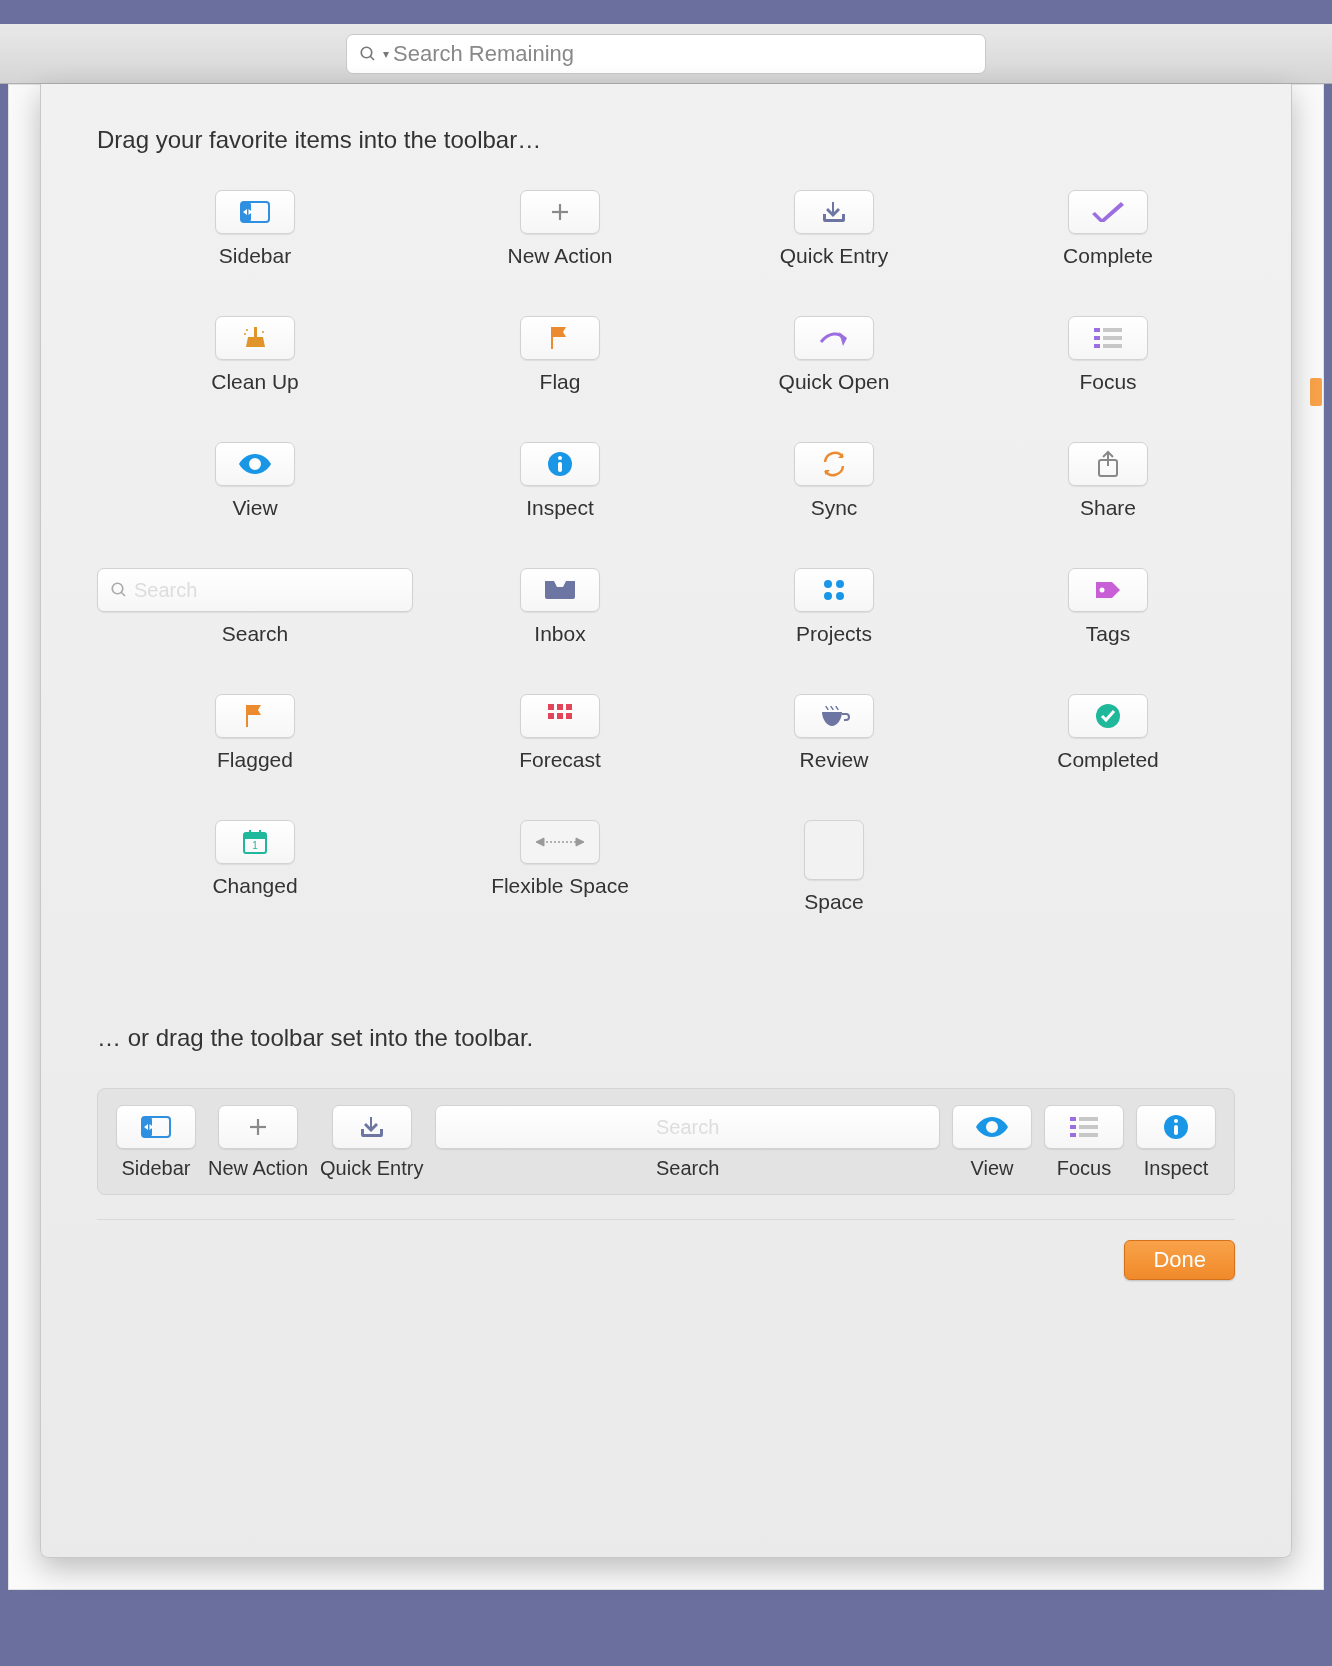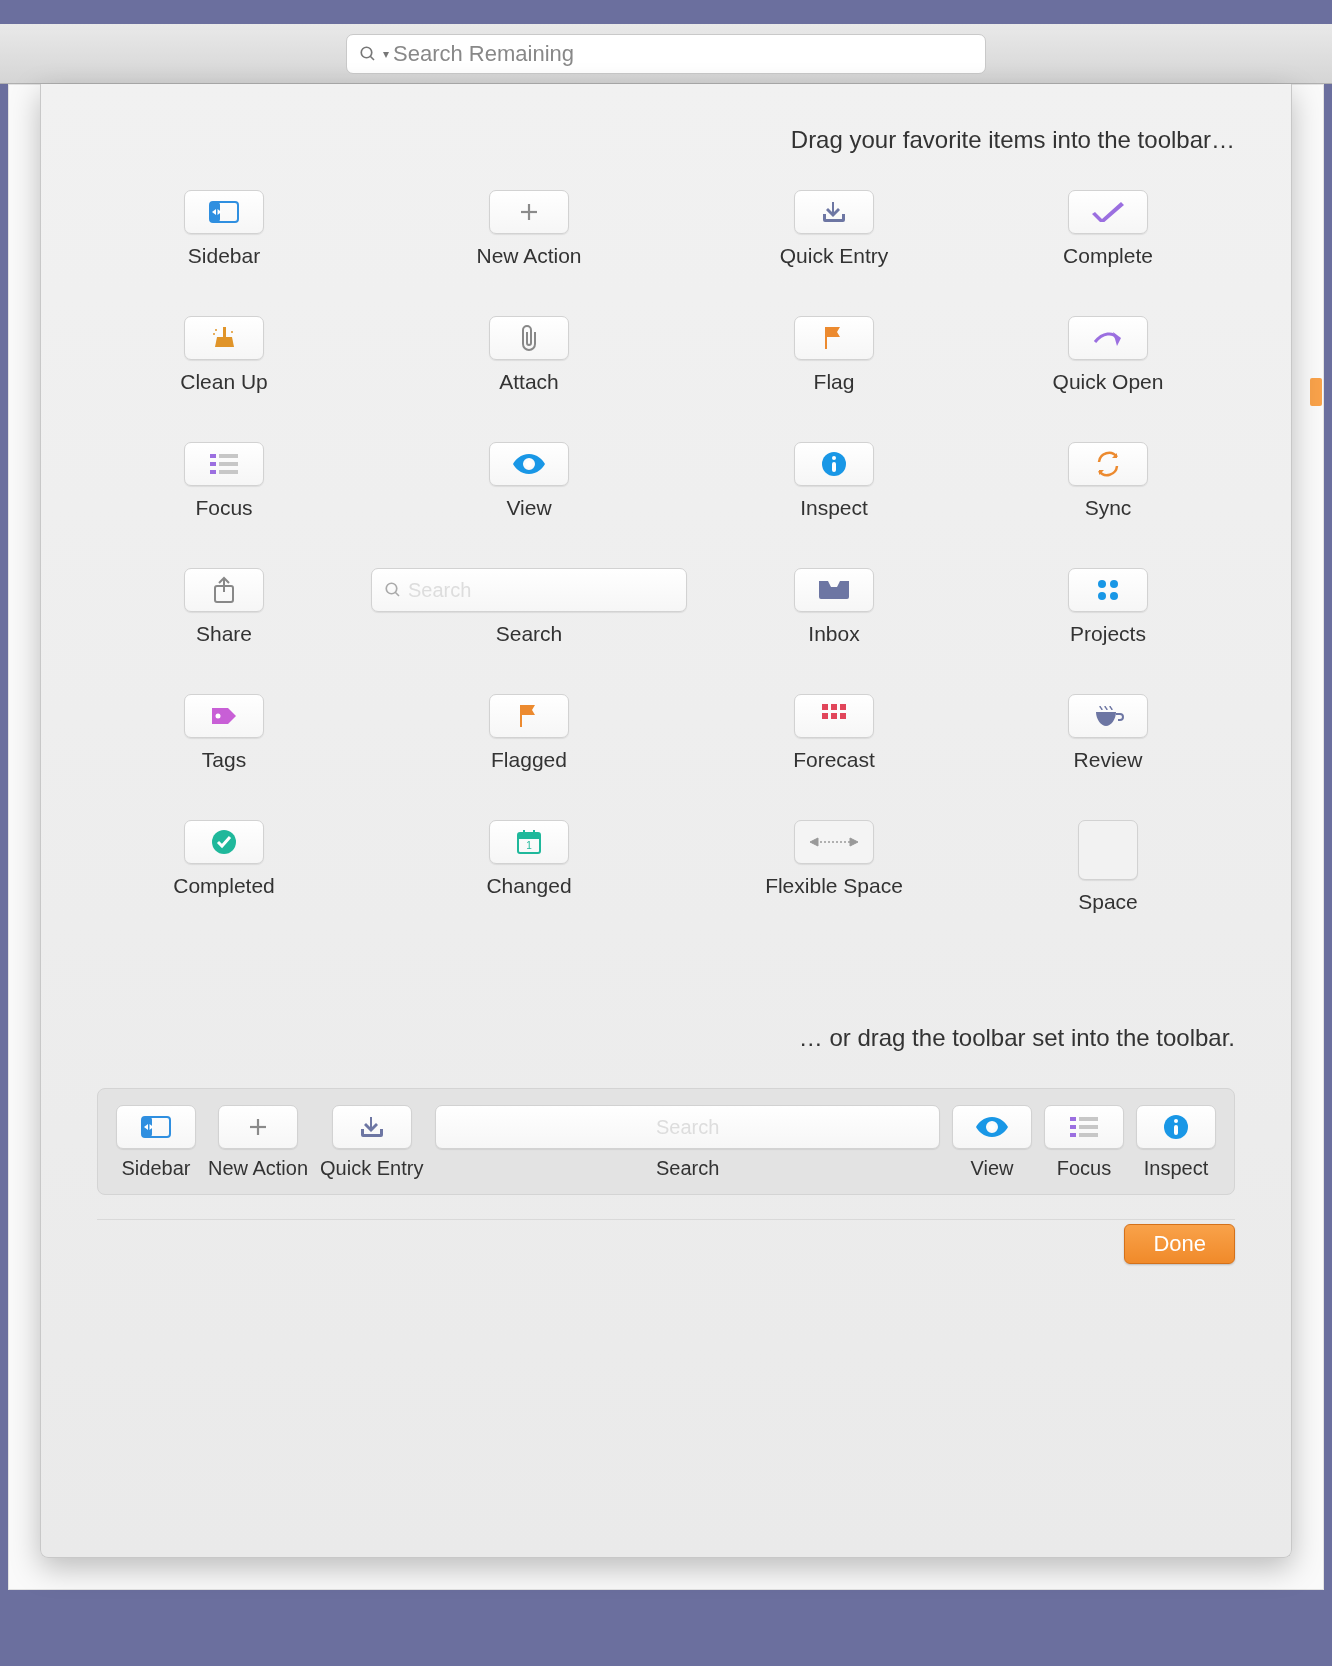--- a/index.html
+++ b/index.html
@@ -65,21 +65,20 @@
   box-shadow: 0 10px 30px rgba(0,0,0,0.25);
   padding: 42px 56px 40px 56px;
   display: flex;
   flex-direction: column;
 }
 .sheet h2 {
   font-size: 24px;
   font-weight: 400;
   color: #333;
   margin-bottom: 36px;
-  text-align: right;
 }
 .grid {
   display: grid;
   grid-template-columns: repeat(4, 1fr);
   row-gap: 48px;
   column-gap: 20px;
   flex: 0 0 auto;
 }
 .grid .cell {
   display: flex;
@@ -129,21 +128,21 @@
   align-items: center;
 }
 .default-set .ditem .iconbtn { margin-bottom: 8px; }
 .default-set .ditem .cell-label { font-size: 20px; }
 .default-set .searchflex { flex: 1; }
 .default-set .searchflex .iconbtn { width: 100%; justify-content: center; color:#ccc; font-size:20px; }
 
 .footer-line {
   border-top: 1px solid #d9d9d9;
   margin-top: 24px;
-  padding-top: 4px;
+  padding-top: 20px;
   display: flex;
   justify-content: flex-end;
 }
 .done-btn {
   background: linear-gradient(#f9a24a, #f08a2a);
   color: #fff;
   font-size: 22px;
   border: 1px solid #d4711a;
   border-radius: 6px;
   padding: 6px 28px;
@@ -224,28 +223,20 @@
             <rect x="12" y="2" width="3" height="10" fill="#e09429"></rect>
             <path d="M6 12h15l2 10H4z" fill="#e09429"></path>
             <circle cx="5" cy="5" r="1" fill="#e09429"></circle>
             <circle cx="21" cy="7" r="1" fill="#e09429"></circle>
             <circle cx="3" cy="9" r="1" fill="#e09429"></circle>
           </svg>
       </div>
       <div class="cell-label">Clean Up</div>
     </div>
 
-    <div class="cell">
-      <div class="iconbtn">
-        <svg width="22" height="28" viewBox="0 0 22 28" fill="none" stroke="#888" stroke-width="2">
-            <path d="M17 8v12a6 6 0 1 1-12 0V6a4 4 0 1 1 8 0v13a2 2 0 1 1-4 0V8"></path>
-          </svg>
-      </div>
-      <div class="cell-label">Attach</div>
-    </div>
 
     <div class="cell">
       <div class="iconbtn">
         <svg width="24" height="26" viewBox="0 0 24 26" fill="#ec8a2f">
             <path d="M4 2h14l-3 5 3 5H4z"></path>
             <rect x="3" y="2" width="2" height="22"></rect>
           </svg>
       </div>
       <div class="cell-label">Flag</div>
     </div>

